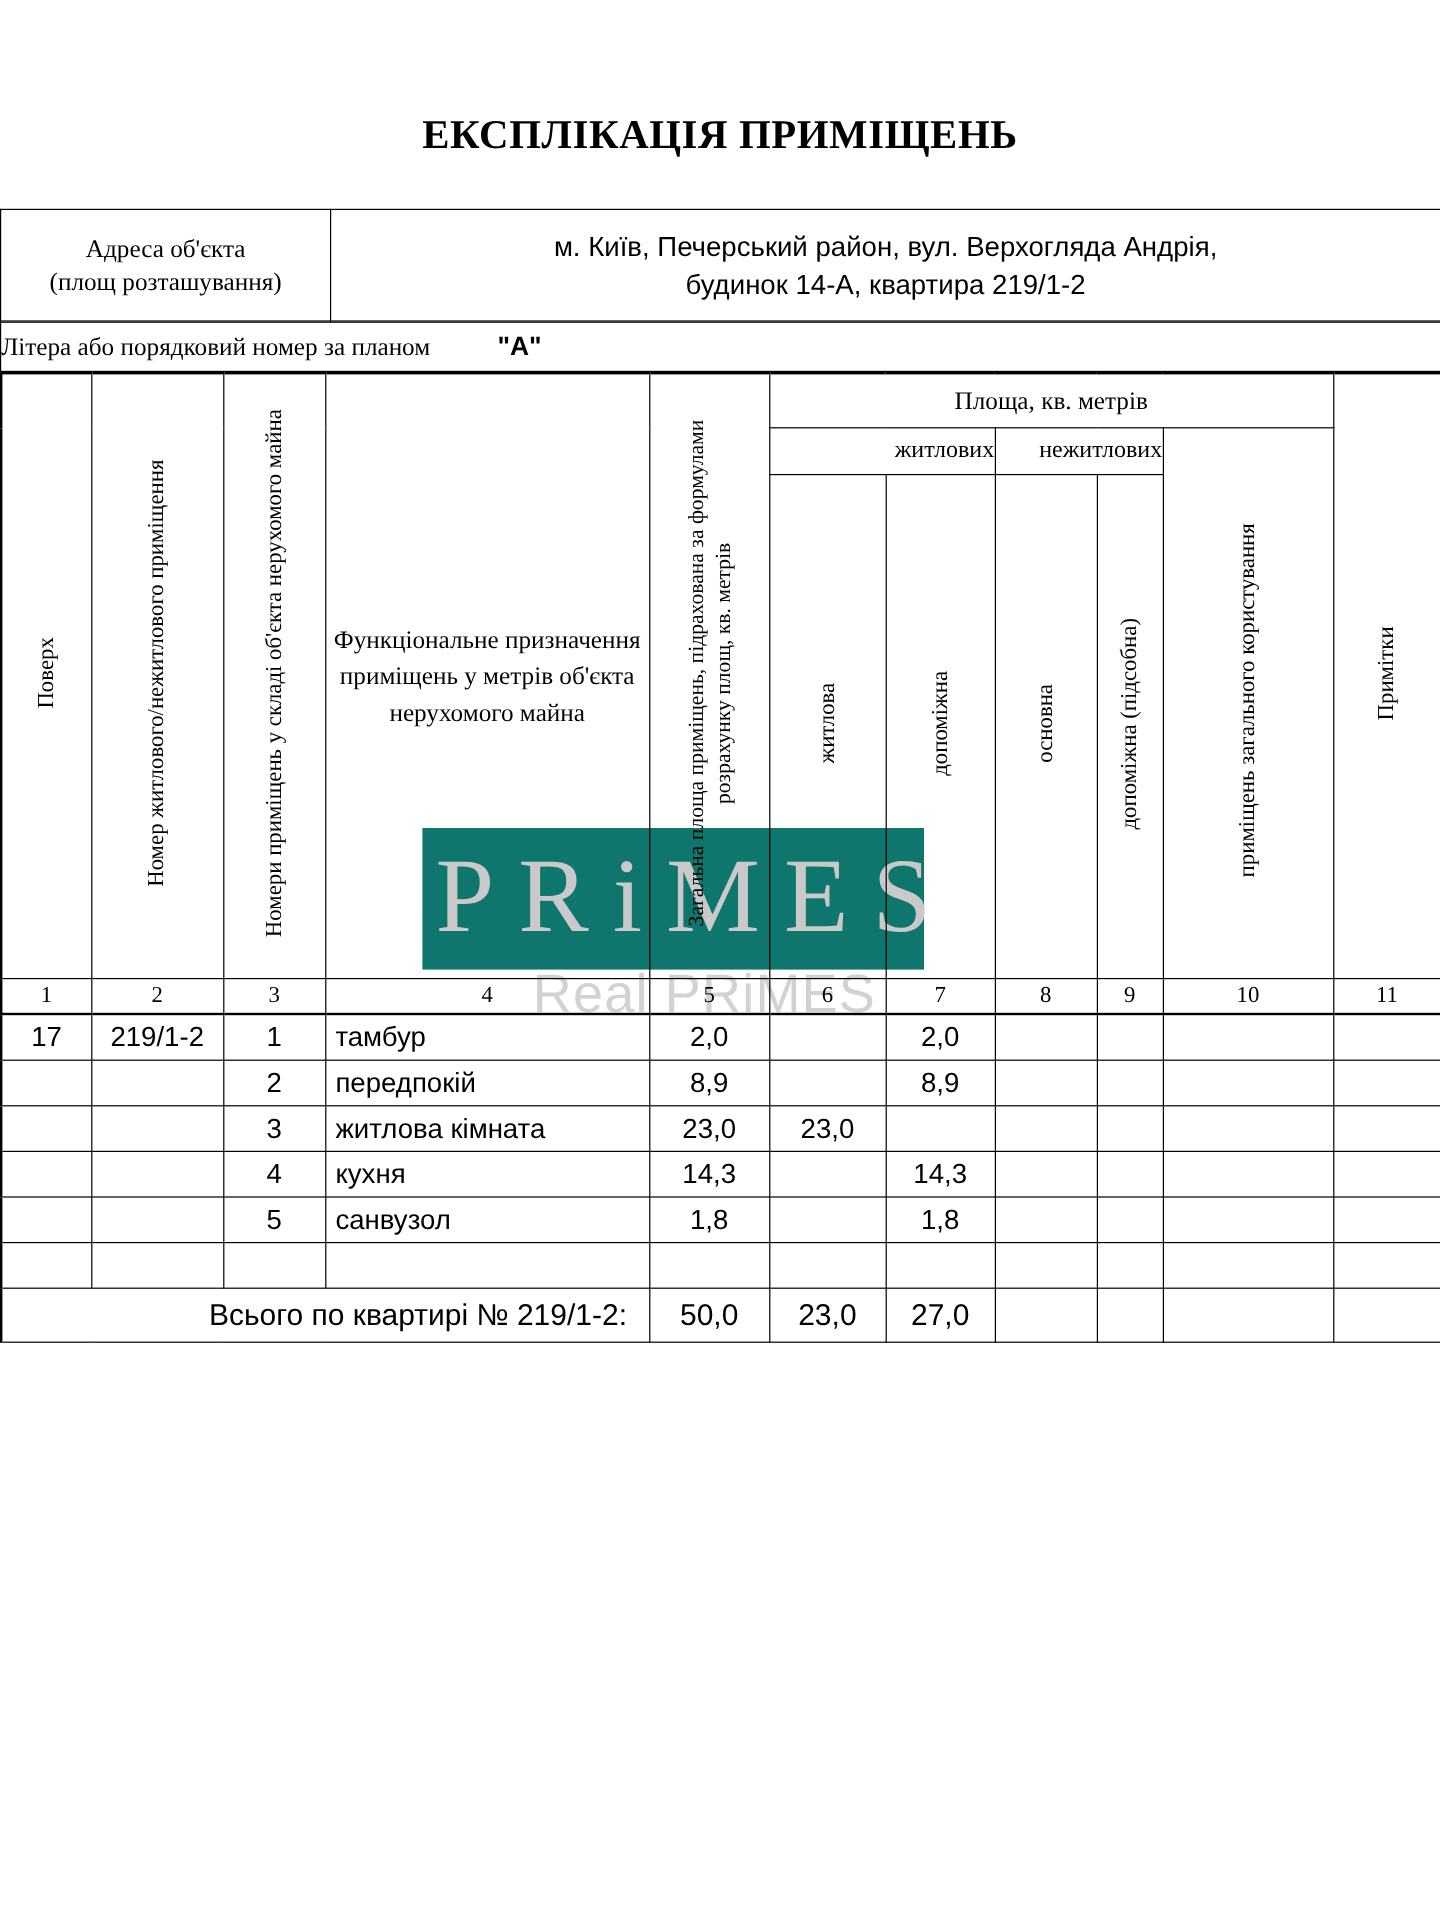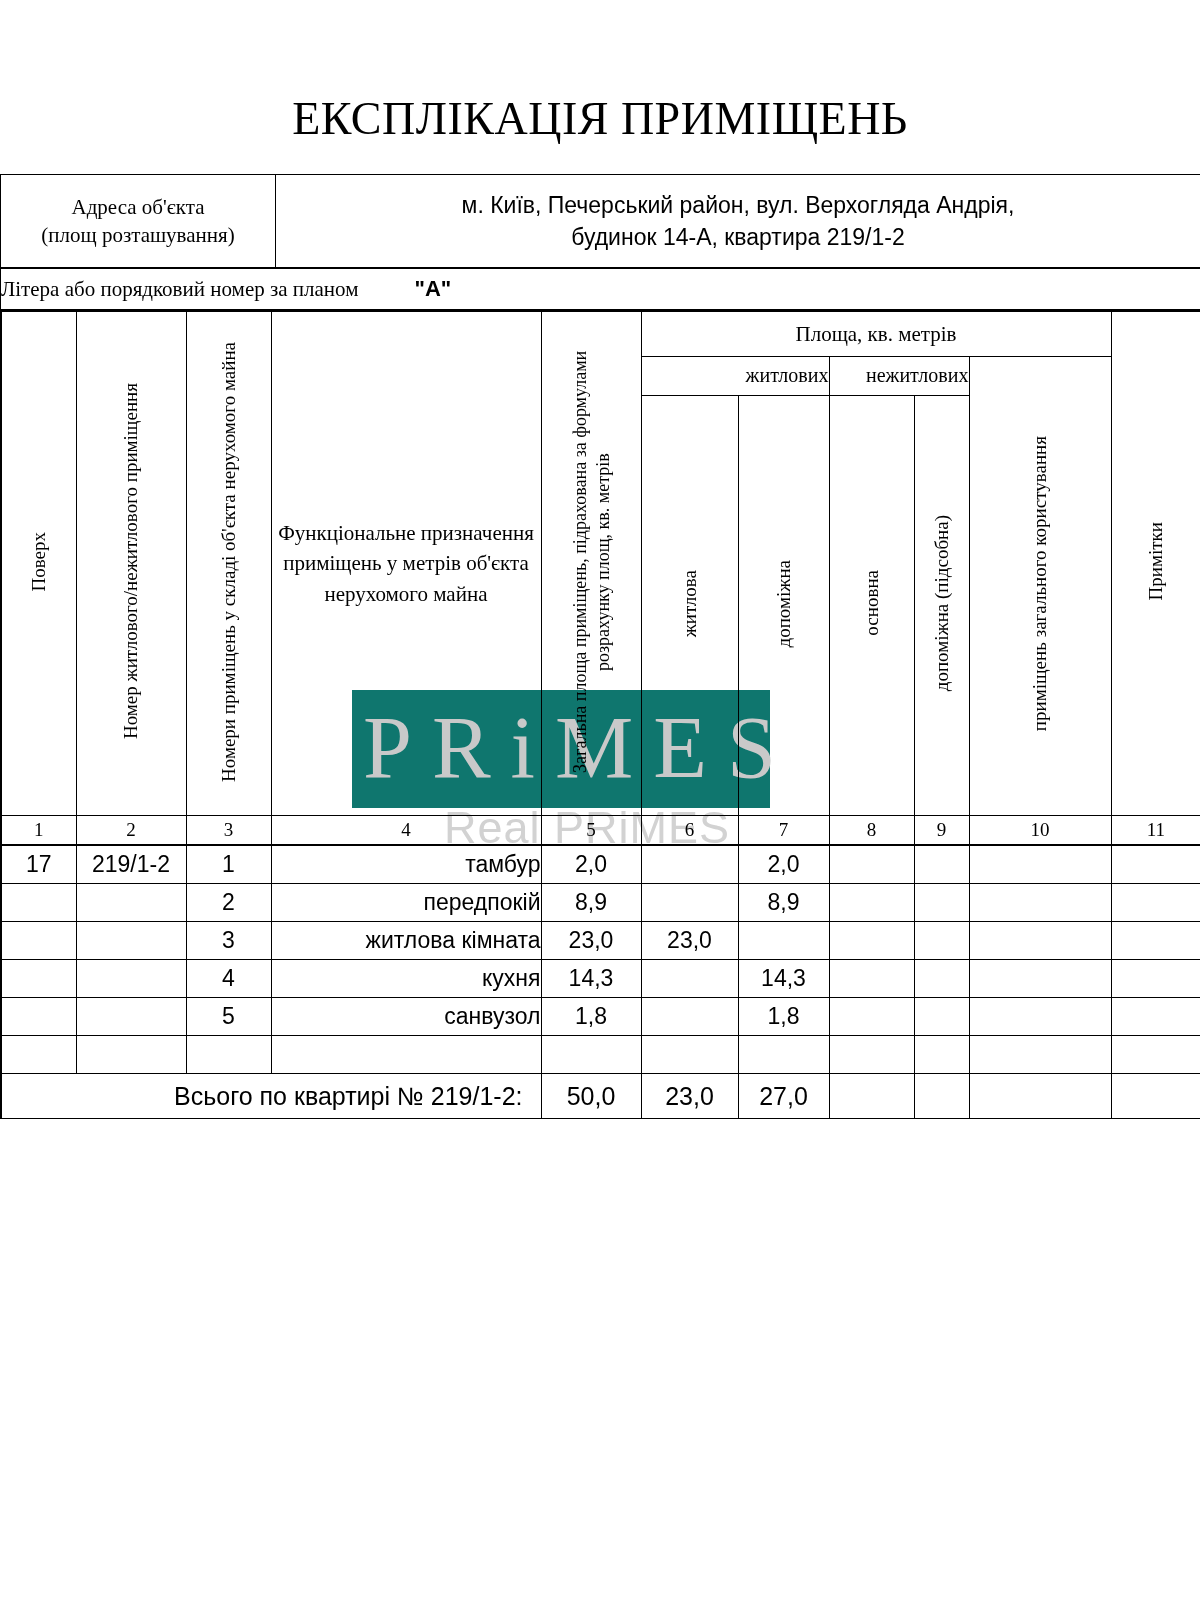--- a/index.html
+++ b/index.html
@@ -13,22 +13,22 @@
     font-family: "Liberation Serif", "DejaVu Serif", serif;
     color: #000000;
     position: relative;
     overflow: hidden;
   }
 
   
   .doc-title {
     text-align: center;
     font-family: "Liberation Serif", "DejaVu Serif", serif;
-    font-weight: normal;
-    font-size: 46px;
+    font-weight: bold;
+    font-size: 34px;
     letter-spacing: 0.5px;
     padding-top: 96px;
     padding-bottom: 0;
     line-height: 1;
   }
 
   
   .watermark {
     position: absolute;
     left: 352px;
@@ -172,21 +172,21 @@
     font-size: 19px;
     height: 28px;
   }
 
   .drow td {
     height: 37px;
     font-family: "Liberation Sans", "DejaVu Sans", sans-serif;
     font-size: 23px;
   }
   .drow td.c-center { text-align: center; }
-  .drow td.c-name { text-align: right; padding-left: 8px; }
+  .drow td.c-name { text-align: left; padding-left: 8px; }
   .drow td.c-num { text-align: center; }
 
   .total-row td {
     height: 44px;
     border-top: 3px solid #000;
     border-bottom: 3px solid #000;
     font-family: "Liberation Sans", "DejaVu Sans", sans-serif;
     font-weight: bold;
     font-size: 25px;
   }

